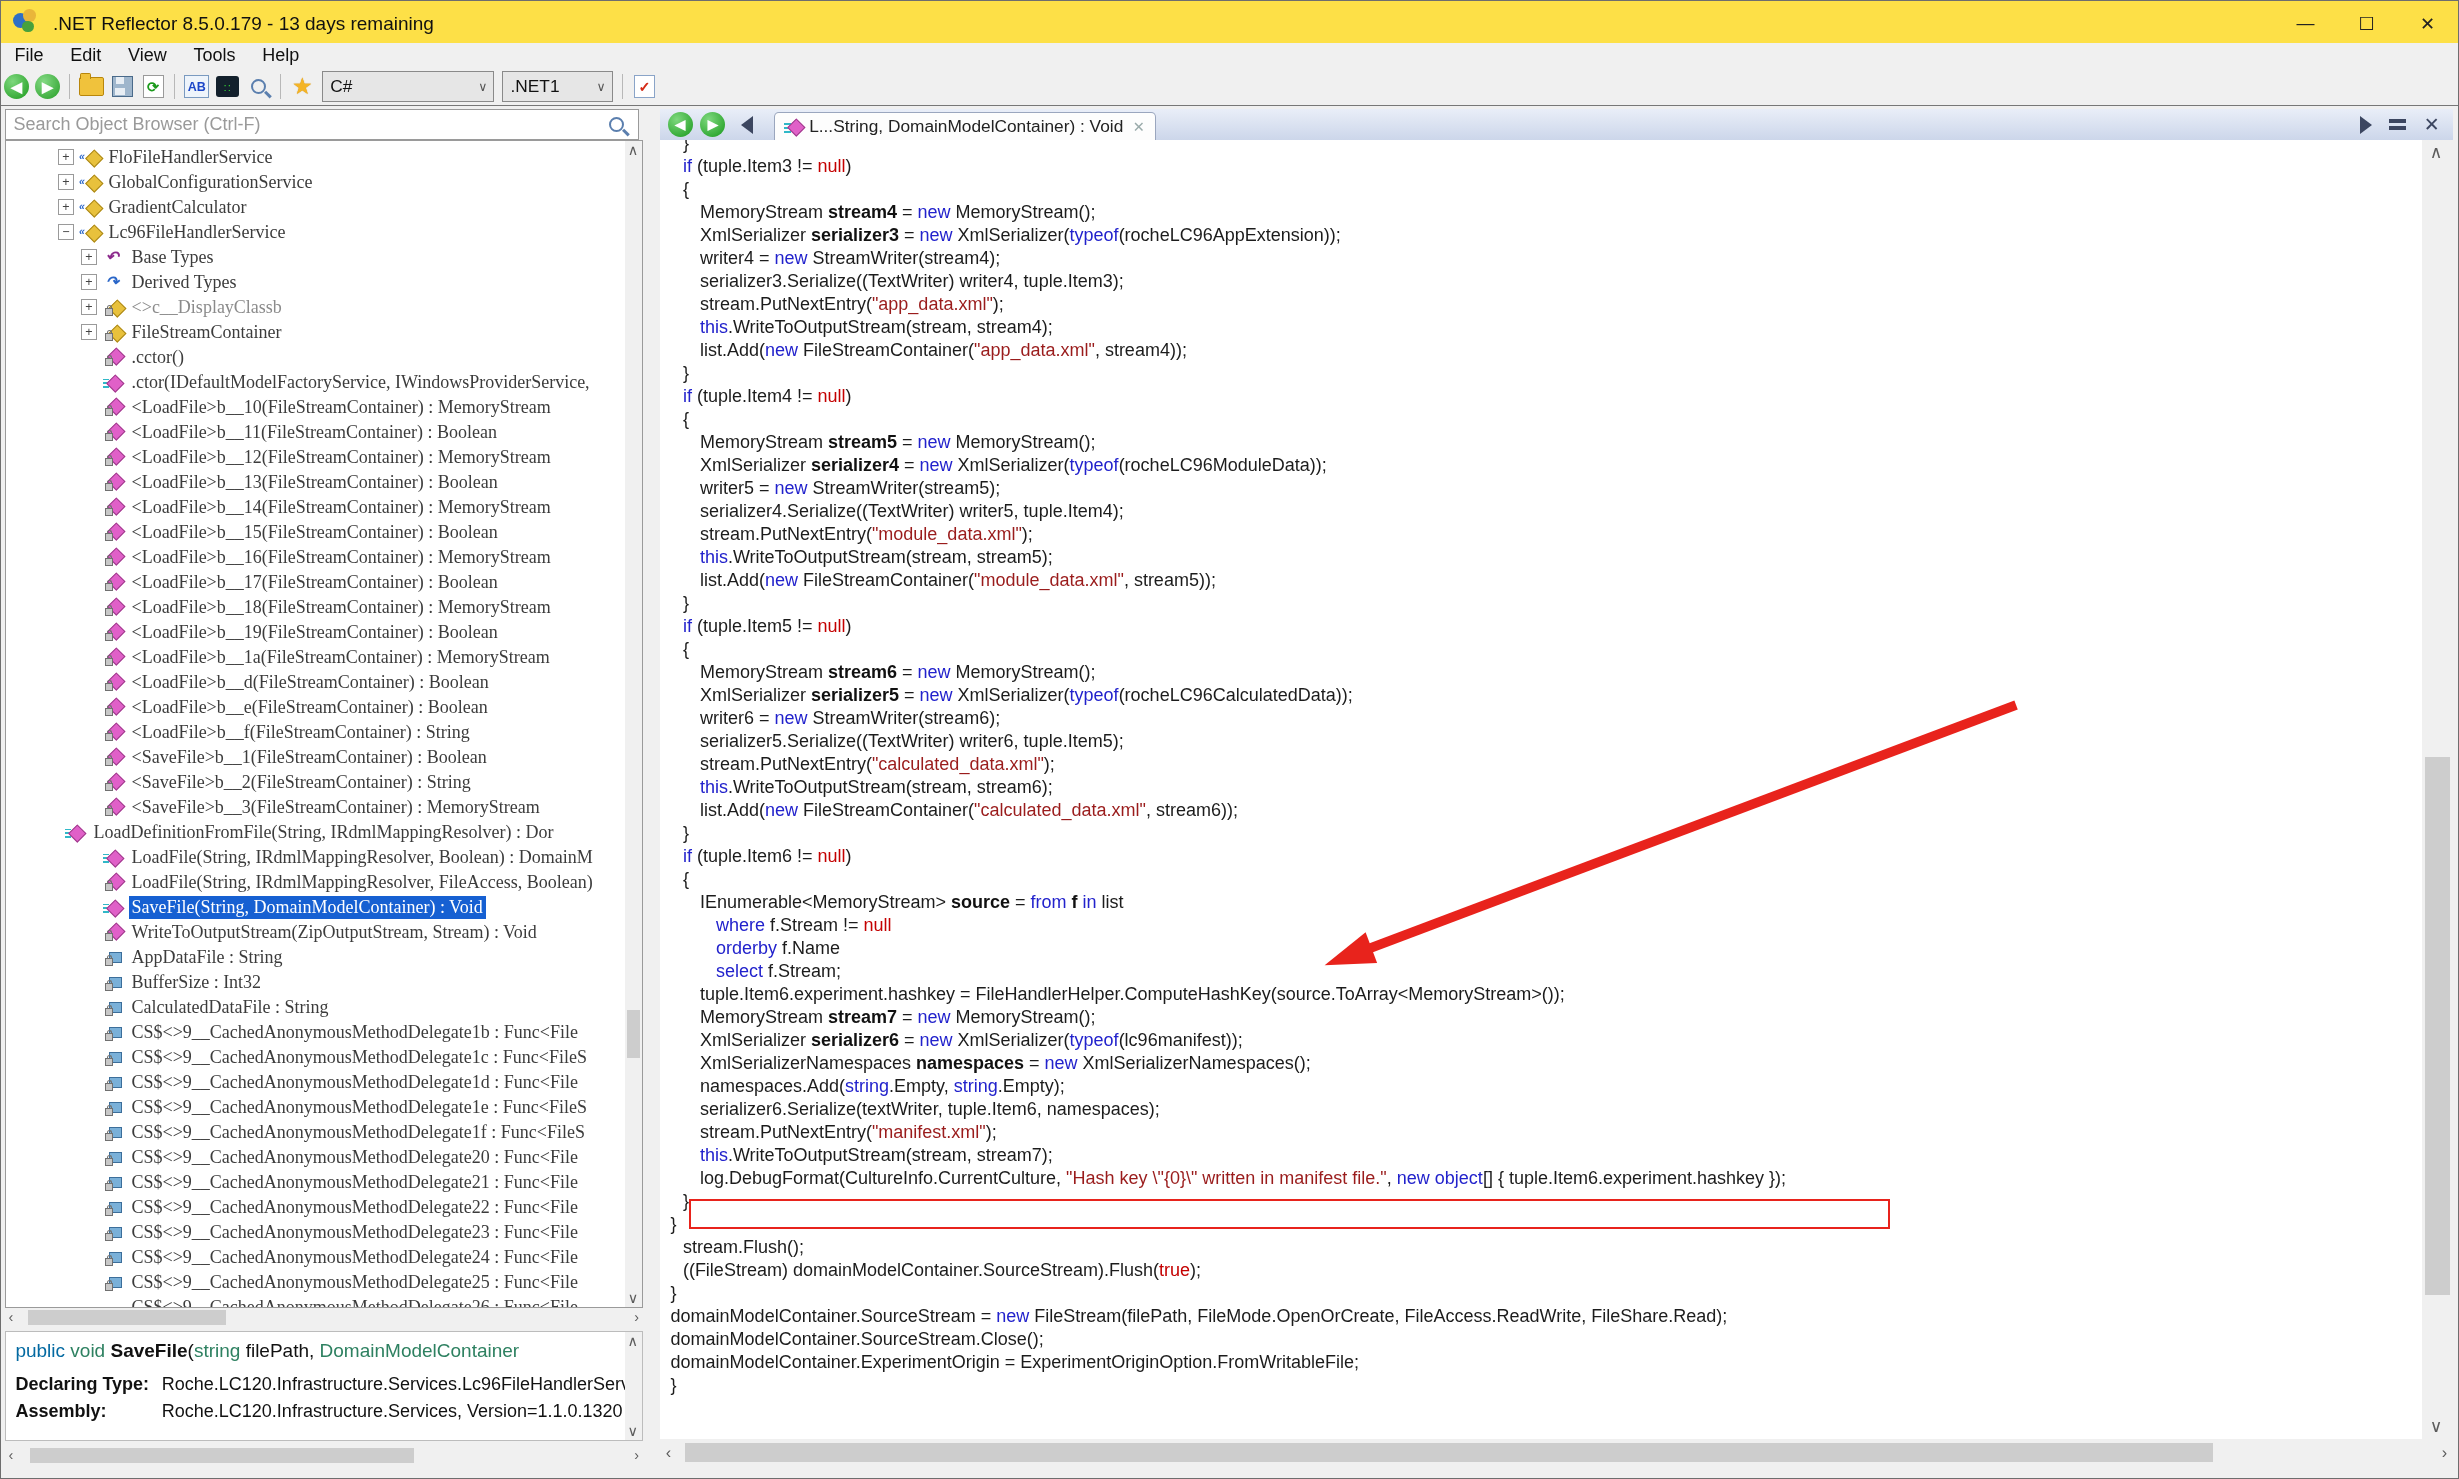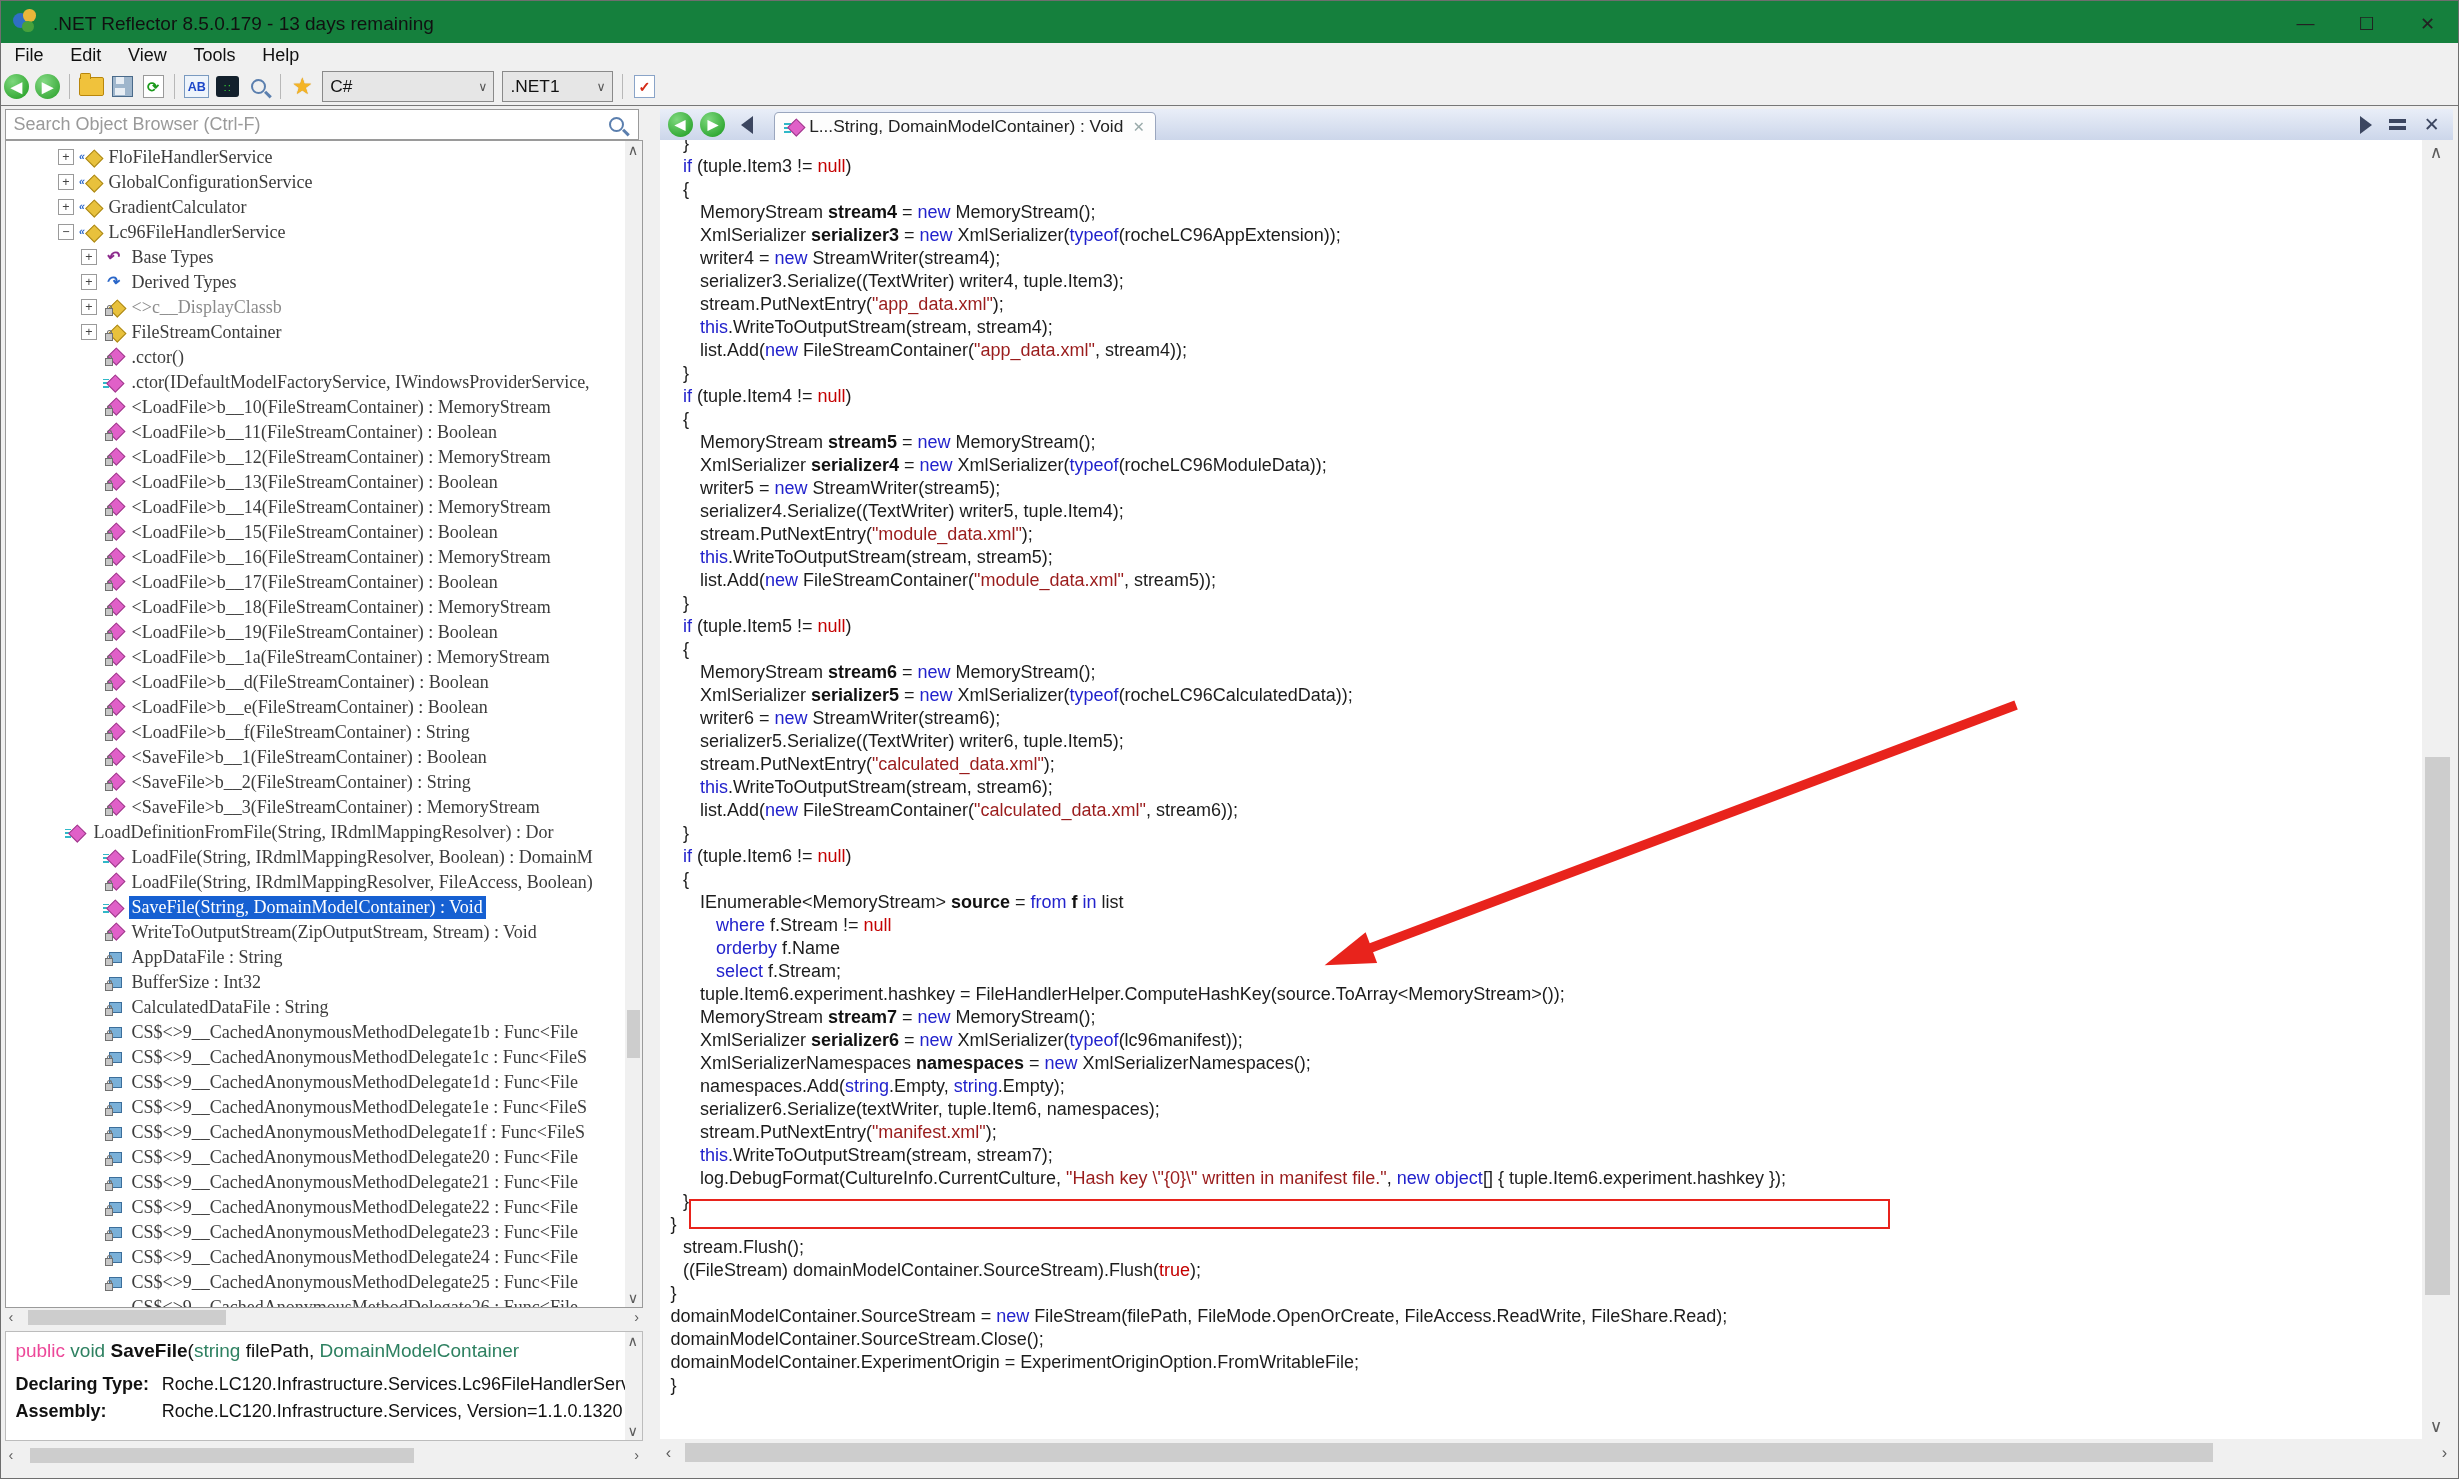--- a/index.html
+++ b/index.html
@@ -1,18 +1,18 @@
 <!DOCTYPE html>
 <html><head>
 <meta charset="utf-8">
 <style>
   html,body{margin:0;padding:0;background:#888;}
   .win{position:relative;width:2459px;height:1479px;background:#f0f0f0;font-family:"Liberation Sans",sans-serif;overflow:hidden;border:1px solid #6e6e6e;box-sizing:border-box;}
   
-  .titlebar{position:absolute;left:0;top:0;width:100%;height:45px;background:#15803d;display:flex;align-items:center;}
+  .titlebar{position:absolute;left:0;top:0;width:100%;height:45px;background:#fde047;display:flex;align-items:center;}
   .applogo{width:29px;height:29px;margin-left:11.5px;position:relative;}
   .applogo i{position:absolute;border-radius:50%;}
   .applogo .c1{width:15.4px;height:15.4px;background:#2f6fc4;left:0;top:3.8px;}
   .applogo .c2{width:12.5px;height:12.5px;background:#e9b63a;left:10.6px;top:0;}
   .applogo .c3{width:11.5px;height:11.5px;background:#47a13c;left:9.6px;top:11.5px;}
   .apptitle{margin-left:11.5px;font-size:19px;color:#111;}
   .winbtns{margin-left:auto;display:flex;height:42px;}
   .winbtn{width:61px;height:42px;display:flex;align-items:center;justify-content:center;font-size:18px;color:#222;}
   
   .menubar{position:absolute;left:0;top:42px;width:100%;height:25px;background:#f0f0f0;display:flex;align-items:center;font-size:18px;color:#101010;}
@@ -66,21 +66,21 @@
   .fieldbox{position:absolute;width:11.5px;height:9.6px;background:#7ab0d8;border:1px solid #3c6e9a;top:3.8px;left:5.8px;}
   
   .vscroll{position:absolute;background:#f0f0f0;}
   .vscroll .thumb{position:absolute;left:1.9px;right:1.9px;background:#cdcdcd;}
   .hscroll{position:absolute;background:#f0f0f0;}
   .hscroll .thumb{position:absolute;top:1.9px;bottom:1.9px;background:#cdcdcd;}
   .scrarrow{position:absolute;color:#5c5c5c;font-size:14.4px;line-height:1;}
   
   .sigpanel{position:absolute;left:0;top:1222px;width:638px;height:110px;background:#fff;border:1px solid #bcbcbc;box-sizing:border-box;overflow:hidden;font-size:19px;}
   .sigline{position:absolute;left:9.6px;white-space:nowrap;}
-  .sig-k{color:#ec4899;}
+  .sig-k{color:#0369a1;}
   .sig-t{color:#2e8161;}
   .sig-b{font-weight:bold;color:#111;}
   .sig-n{color:#111;}
   .siglabel{position:absolute;left:9.6px;font-weight:bold;font-size:18px;color:#111;white-space:nowrap;}
   .sigval{position:absolute;left:156px;font-size:18px;color:#111;white-space:nowrap;}
   
   .rightpane{position:absolute;left:659px;top:108px;width:1793px;height:1368px;}
   .tabbar{position:absolute;left:0;top:0;width:100%;height:31px;background:linear-gradient(#e9eef8,#ccd6ea);border-bottom:1px solid #9aa6be;display:flex;align-items:center;}
   .tabnav{width:25px;height:25px;border-radius:50%;background:radial-gradient(circle at 35% 30%,#7ed87e,#18991b);color:#fff;font-weight:bold;font-size:13.4px;display:flex;align-items:center;justify-content:center;margin-left:7.7px;}
   .tritab{width:0;height:0;border-top:9.6px solid transparent;border-bottom:9.6px solid transparent;margin-left:15.4px;}

